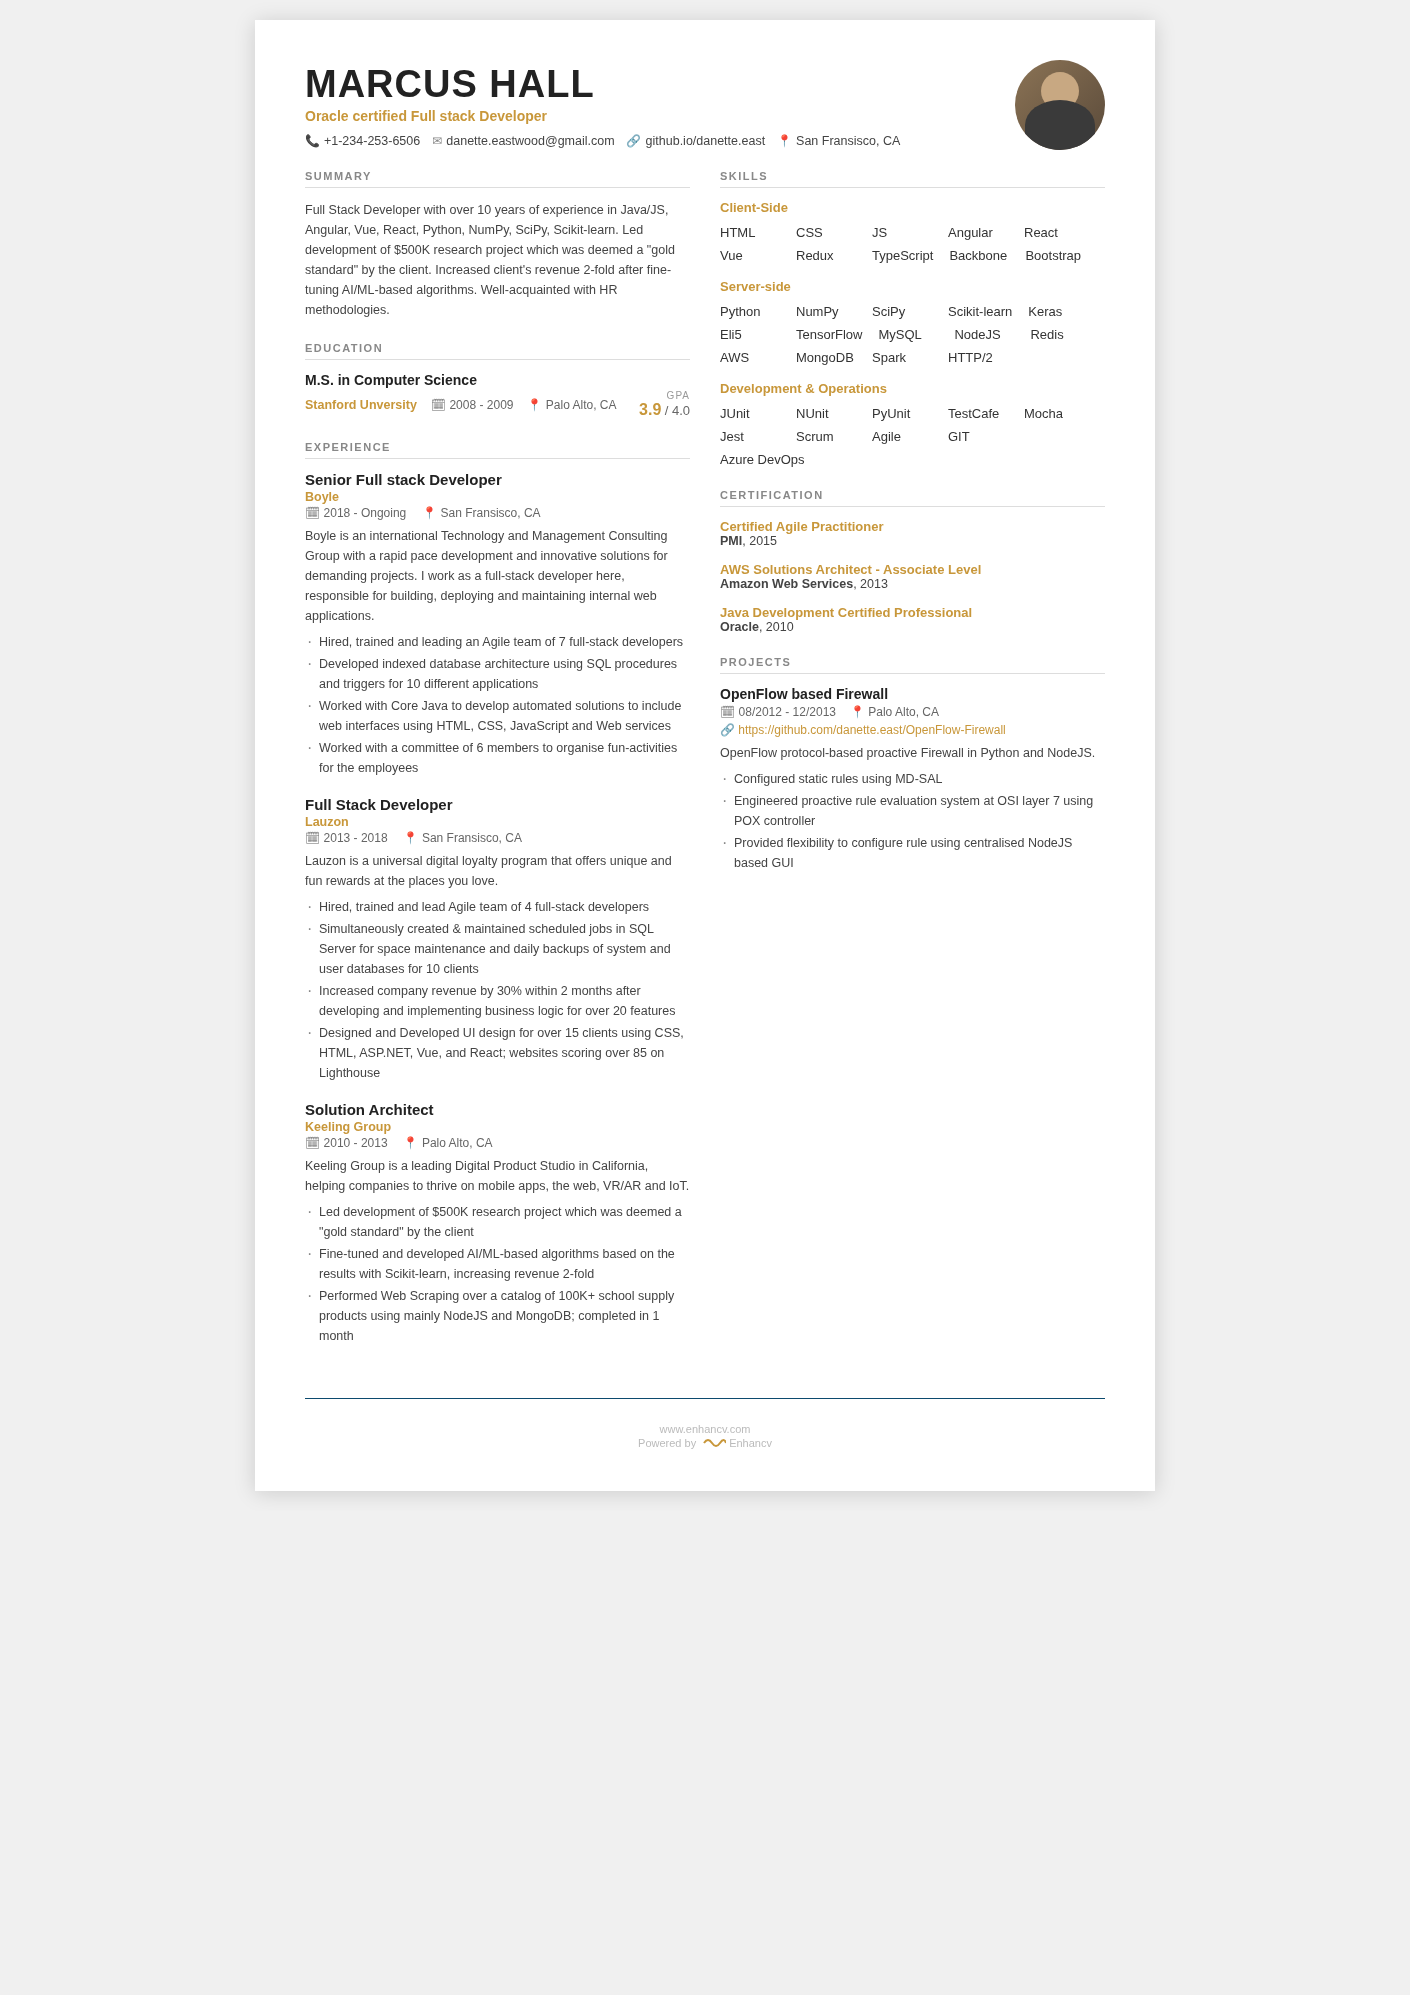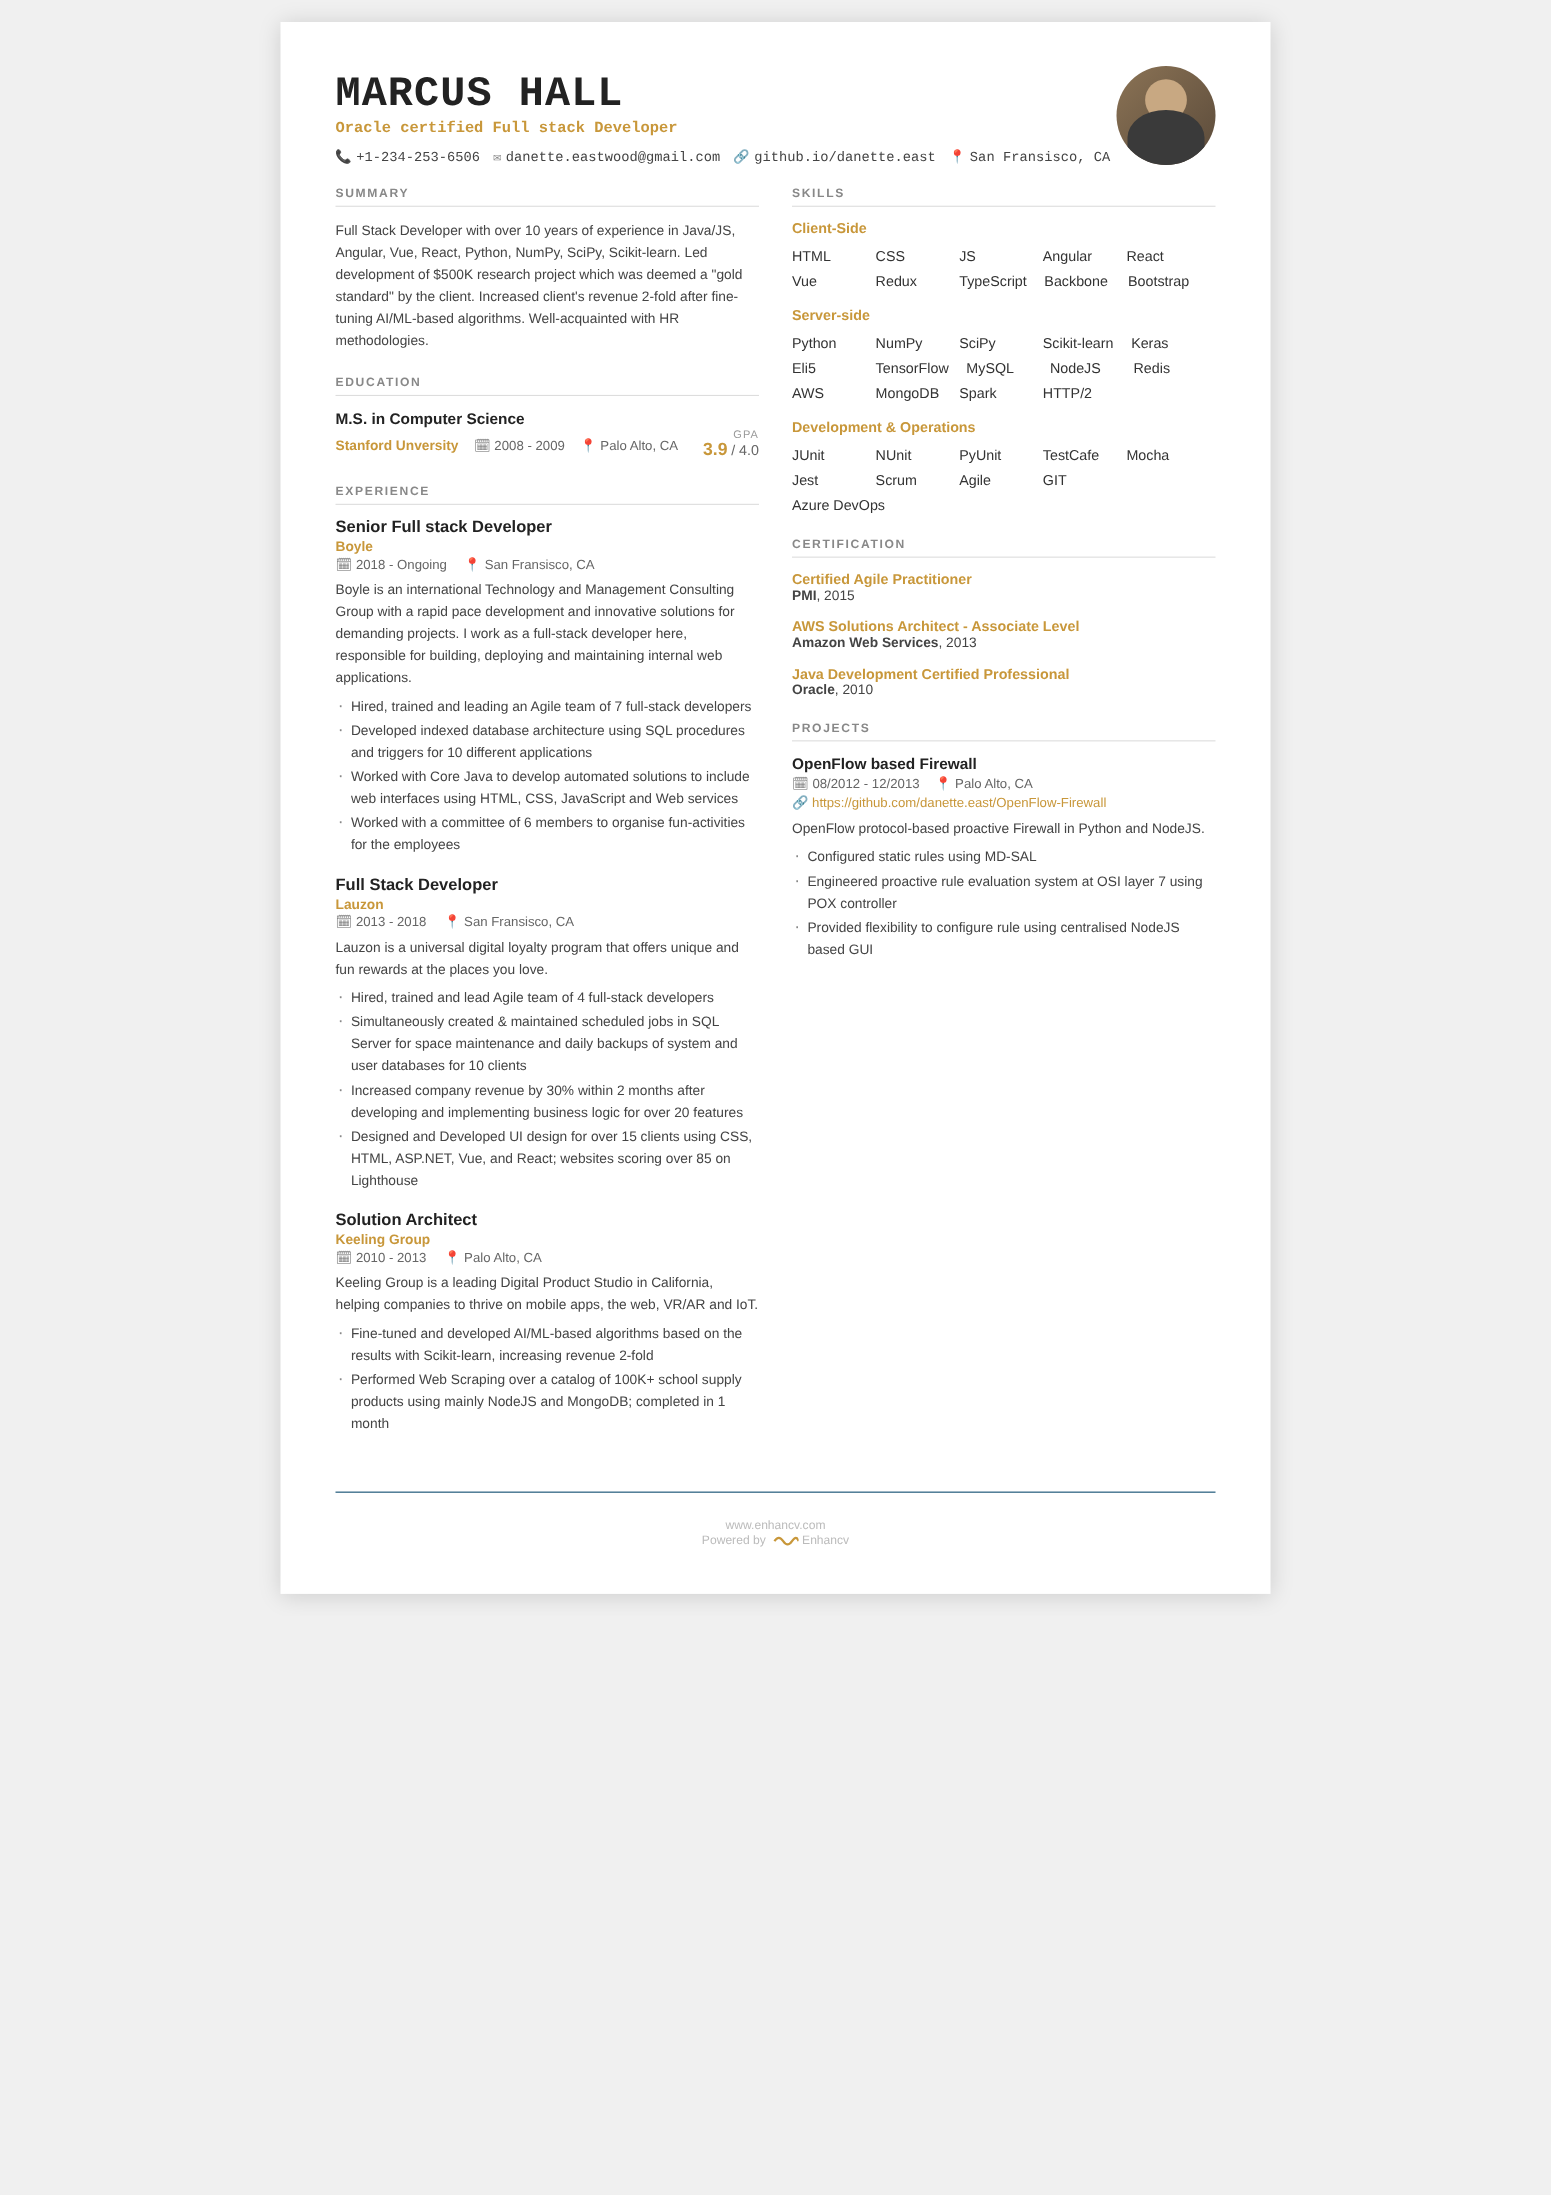--- a/index.html
+++ b/index.html
@@ -14,23 +14,22 @@
       background: #fff;
       width: 900px;
       min-height: 1270px;
       padding: 40px 50px 40px 50px;
       position: relative;
       box-shadow: 0 2px 20px rgba(0,0,0,0.15);
     }
     .header {
       display: flex;
       justify-content: space-between;
-      align-items: flex-end;
+      align-items: center;
       margin-bottom: 20px;
-      font-family: Liberation Mono, monospace;
     }
     .header-left {}
     .name {
       font-size: 38px;
       font-weight: 900;
       color: #222;
       letter-spacing: 1px;
       text-transform: uppercase;
     }
     .title {
@@ -389,20 +388,21 @@
 
         <div class="exp-block">
           <div class="exp-job-title">Solution Architect</div>
           <div class="exp-company">Keeling Group</div>
           <div class="exp-meta">
             <span>🗓 2010 - 2013</span>
             <span>📍 Palo Alto, CA</span>
           </div>
           <p class="exp-desc">Keeling Group is a leading Digital Product Studio in California, helping companies to thrive on mobile apps, the web, VR/AR and IoT.</p>
           <ul class="bullet-list">
+            <li>Led development of $500K research project which was deemed a "gold standard" by the client</li>
             <li>Fine-tuned and developed AI/ML-based algorithms based on the results with Scikit-learn, increasing revenue 2-fold</li>
             <li>Performed Web Scraping over a catalog of 100K+ school supply products using mainly NodeJS and MongoDB; completed in 1 month</li>
           </ul>
         </div>
 
       </div>
     </div>
 
     <div class="right-col">
 

